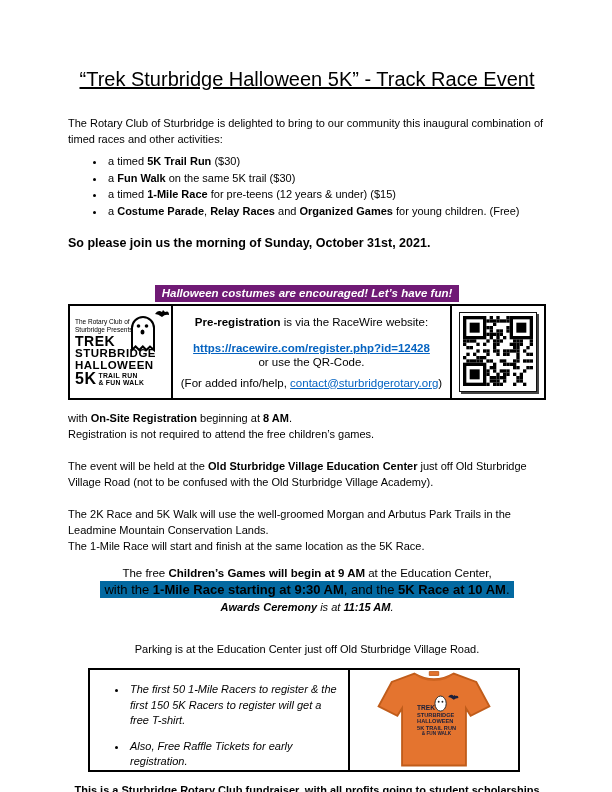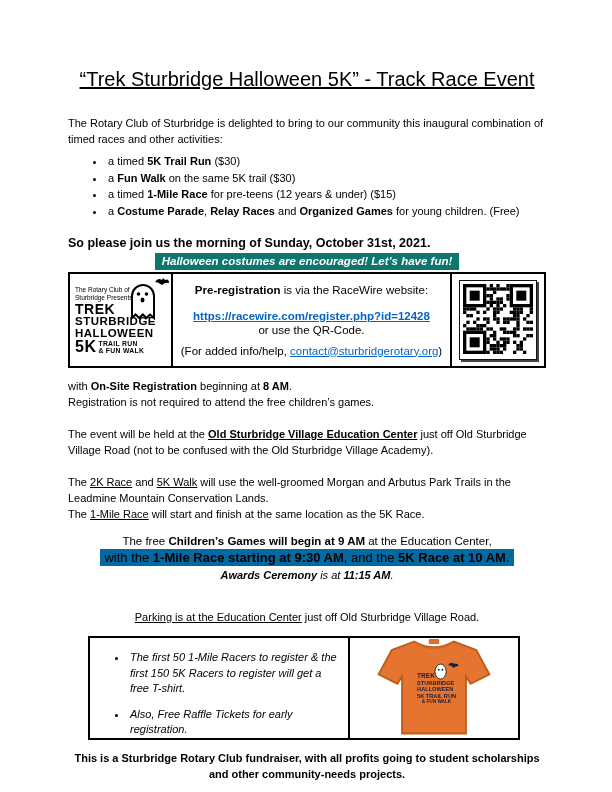--- a/index.html
+++ b/index.html
@@ -5,38 +5,39 @@
   html,body{margin:0;padding:0;background:#fff;}
   .page{
     position:relative;
     width:612px;height:792px;
     box-sizing:border-box;
     padding:68px 66px 0 68px;
     font-family:"Liberation Sans",sans-serif;
     font-size:11px;color:#000;
     overflow:hidden;background:#fff;
   }
-  .b{font-weight:bold}.i{font-style:italic}.u{text-decoration:underline}
+  .b{font-weight:bold}.i{font-style:italic}.u{}
   .lnk{color:#0563c1;text-decoration:underline;cursor:pointer}
 
   .title{
     font-size:20px;font-weight:normal;text-decoration:underline;
     text-align:center;margin:0 0 24px 0;
   }
   .intro{margin:0 0 6px 0;line-height:16px;}
   ul.activities{margin:2px 0 0 38px;padding:0;line-height:16.5px;list-style:disc;}
   ul.activities li{padding-left:2px;}
 
   .join-line{margin-top:17px;font-size:12.5px;font-weight:bold;}
 
   .banner-row{text-align:center;margin-top:3px;}
   .banner{
-    display:inline-block;background:#0f766e;color:#fff;
+    display:inline-block;background:#701a75;color:#fff;
     font-weight:bold;font-style:italic;font-size:11.5px;
     padding:2px 7px 3px 7px;
+    margin-top:32px;
   }
 
   table.reg{
     border-collapse:collapse;margin-top:2px;width:478px;height:96px;
     table-layout:fixed;
   }
   table.reg td{border:2px solid #000;background:#fff;vertical-align:middle;}
   td.logo-cell{width:94px;position:relative;padding:3px 2px 3px 5px;}
   td.mid-cell{text-align:center;padding:4px 6px;}
   td.qr-cell{width:88px;text-align:center;padding:2px;}

